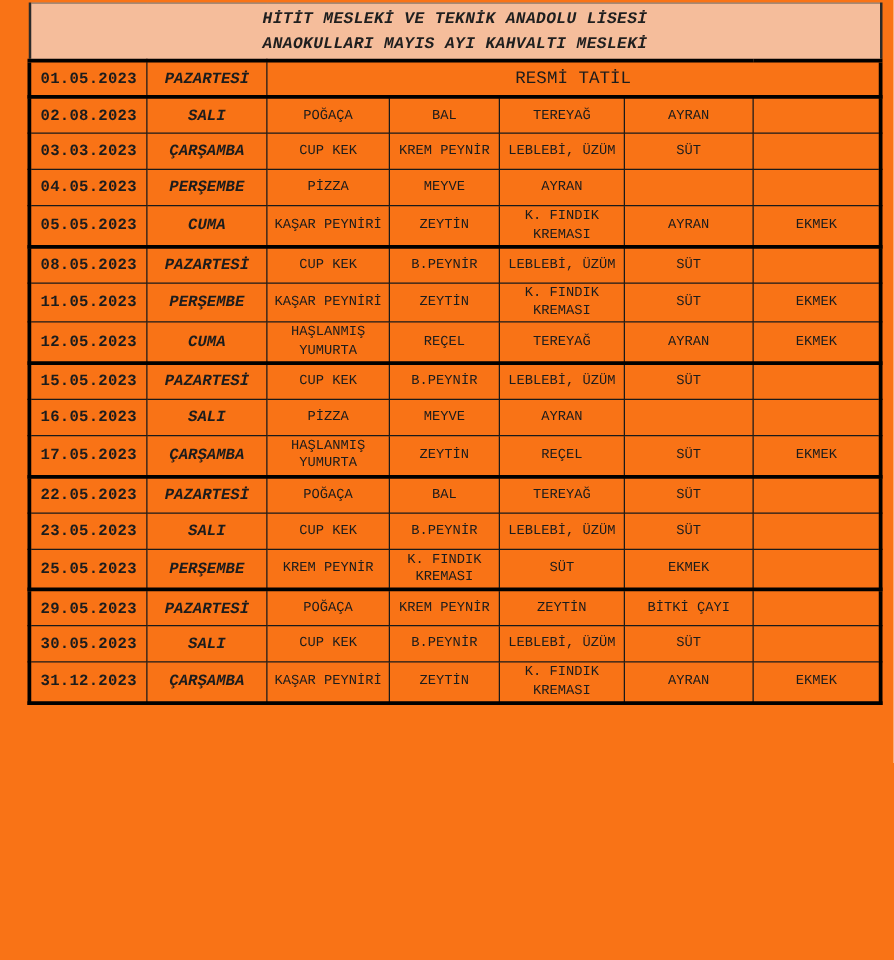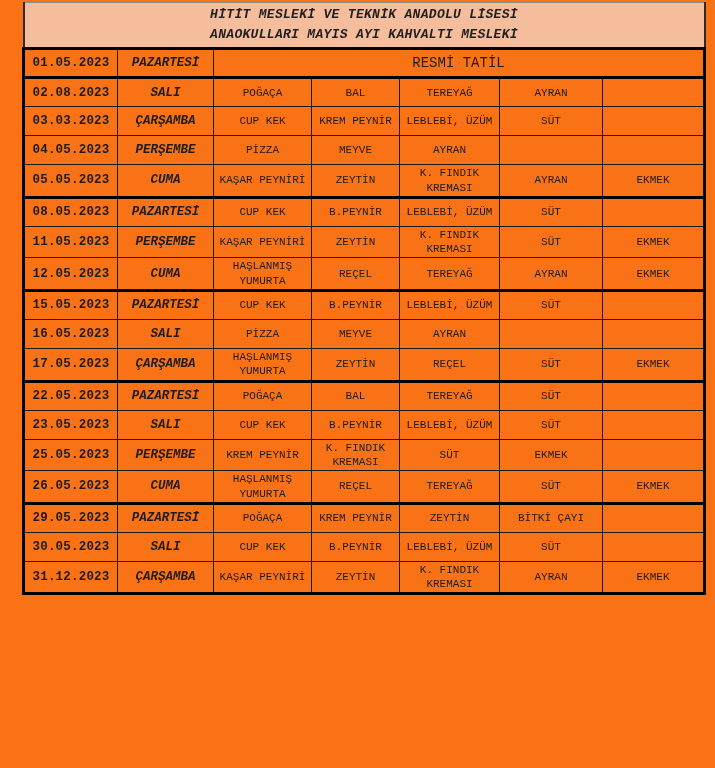--- a/index.html
+++ b/index.html
@@ -201,29 +201,20 @@
         </tr>
         <tr>
           <td class="date-cell">25.05.2023</td>
           <td class="day-cell">PERŞEMBE</td>
           <td class="item-cell">KREM PEYNİR</td>
           <td class="item-cell">K. FINDIK KREMASI</td>
           <td class="item-cell">SÜT</td>
           <td class="item-cell">EKMEK</td>
           <td class="item-cell"></td>
         </tr>
-        <tr>
-          <td class="date-cell">26.05.2023</td>
-          <td class="day-cell">CUMA</td>
-          <td class="item-cell">HAŞLANMIŞ YUMURTA</td>
-          <td class="item-cell">REÇEL</td>
-          <td class="item-cell">TEREYAĞ</td>
-          <td class="item-cell">SÜT</td>
-          <td class="item-cell">EKMEK</td>
-        </tr>
       </tbody>
       <tbody>
         <tr>
           <td class="date-cell">29.05.2023</td>
           <td class="day-cell">PAZARTESİ</td>
           <td class="item-cell">POĞAÇA</td>
           <td class="item-cell">KREM PEYNİR</td>
           <td class="item-cell">ZEYTİN</td>
           <td class="item-cell">BİTKİ ÇAYI</td>
           <td class="item-cell"></td>

